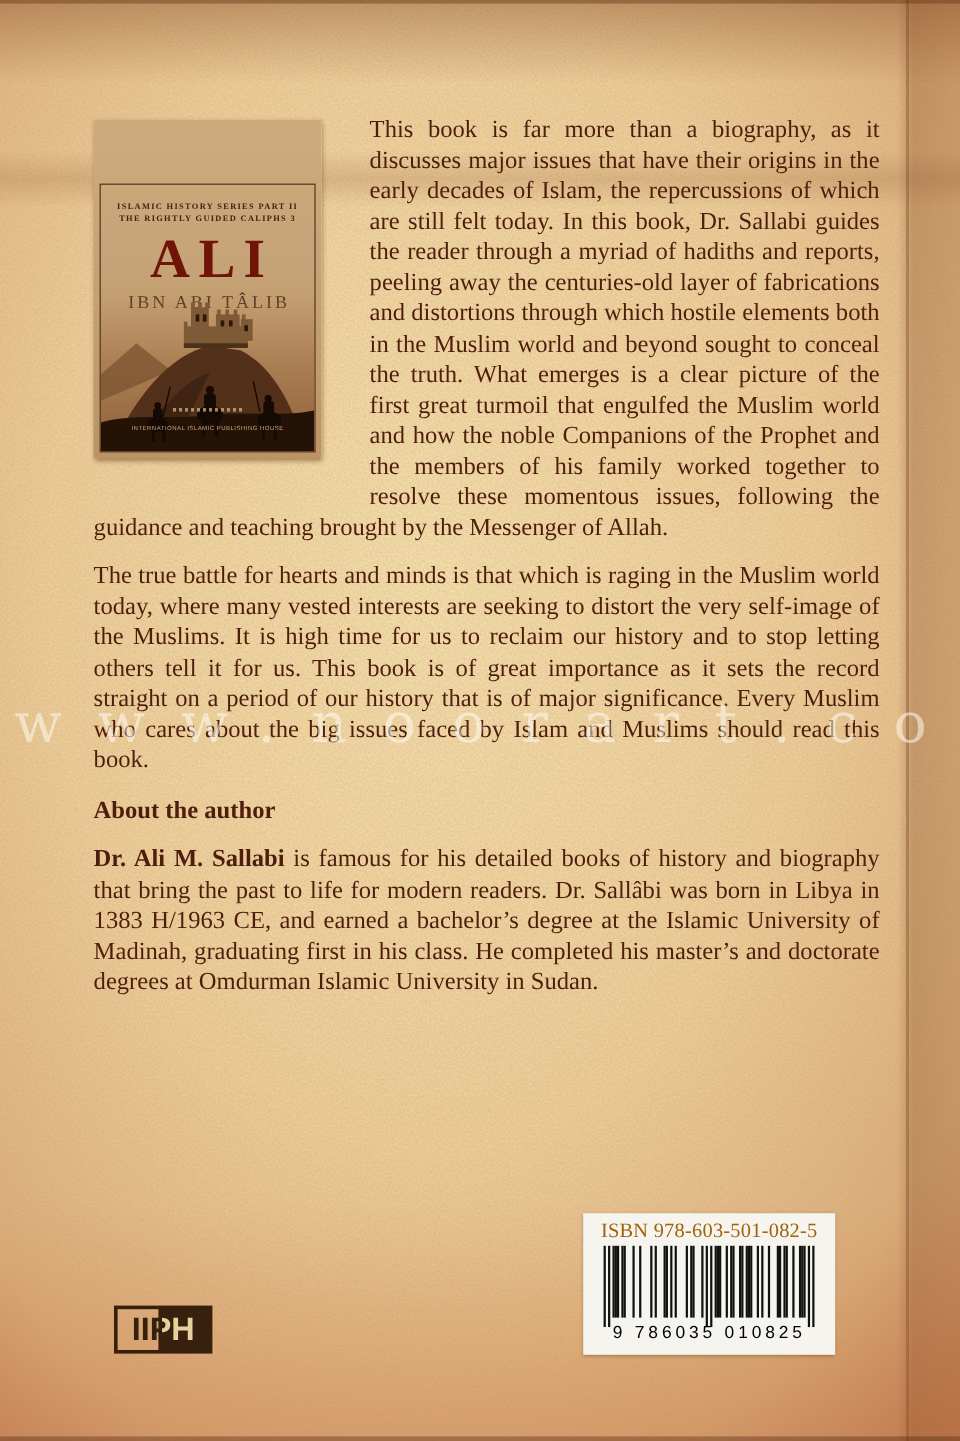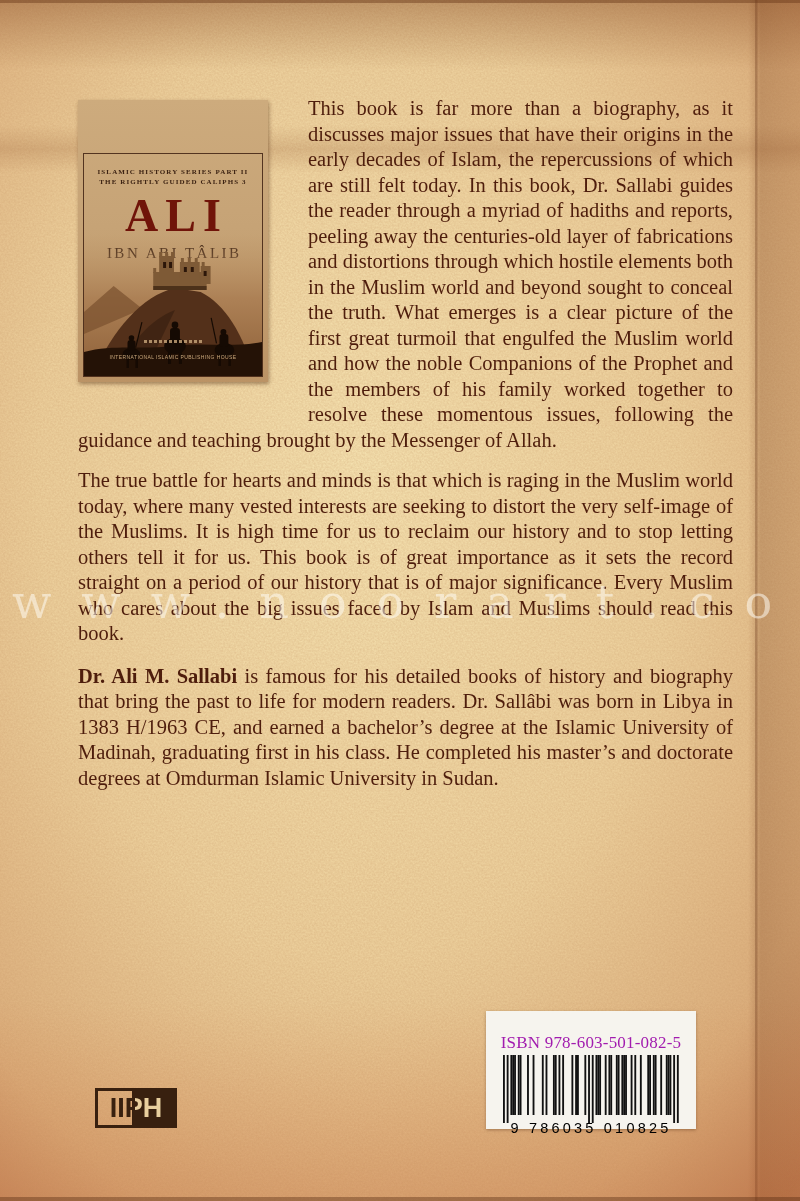--- a/index.html
+++ b/index.html
@@ -88,22 +88,22 @@
   }
   .iiph-dark{color:#38200f;clip-path:inset(0 42px 0 0);}
   .iiph-light{color:#e8cf9e;clip-path:inset(0 0 0 40px);}
   
   .barcode-label{
     position:absolute;left:486px;top:1011px;width:210px;height:118px;z-index:3;
     background:#f6f4ee;box-shadow:0 1px 3px rgba(60,30,10,.35);
     box-sizing:border-box;text-align:center;
   }
   .isbn-line{
-    margin-top:22px;font-family:"Liberation Serif",serif;
-    font-size:17px;color:#a21caf;letter-spacing:.2px;white-space:nowrap;
+    margin-top:5px;font-family:"Liberation Serif",serif;
+    font-size:17px;color:#a16207;letter-spacing:.2px;white-space:nowrap;
   }
   .bars{display:block;margin:2px auto 0 auto;}
   .barcode-digits{
     margin-top:-3px;
     font-family:"Liberation Sans",sans-serif;font-size:14.5px;color:#000000;
     letter-spacing:3.2px;white-space:nowrap;
   }
 </style>
 </head>
 <body>
@@ -227,20 +227,21 @@
           <div class="cover-pub-squiggle"></div>
           <span>INTERNATIONAL ISLAMIC PUBLISHING HOUSE</span>
         </div>
       </div>
     </div>
   </div>
 
   <p>This book is far more than a biography, as it discusses major issues that have their origins in the early decades of Islam, the repercussions of which are still felt today. In this book, Dr. Sallabi guides the reader through a myriad of hadiths and reports, peeling away the centuries-old layer of fabrications and distortions through which hostile elements both in the Muslim world and beyond sought to conceal the truth. What emerges is a clear picture of the first great turmoil that engulfed the Muslim world and how the noble Companions of the Prophet and the members of his family worked together to resolve these momentous issues, following the guidance and teaching brought by the Messenger of Allah.</p>
   <p style="margin-bottom:17px">The true battle for hearts and minds is that which is raging in the Muslim world today, where many vested interests are seeking to distort the very self-image of the Muslims. It is high time for us to reclaim our history and to stop letting others tell it for us. This book is of great importance as it sets the record straight on a period of our history that is of major significance. Every Muslim who cares about the big issues faced by Islam and Muslims should read this book.</p>
 
+  <p class="about-heading">About the author</p>
   <p><span class="about-lead">Dr. Ali M. Sallabi</span><span> is famous for his detailed books of history and biography that bring the past to life for modern readers. Dr. Sallâbi was born in Libya in 1383 H/1963 CE, and earned a bachelor’s degree at the Islamic University of Madinah, graduating first in his class. He completed his master’s and doctorate degrees at Omdurman Islamic University in Sudan.</span></p>
 </div>
 
 <div class="watermark">www.noorart.com</div>
 
 <div class="iiph">
   <div class="iiph-left"></div>
   <div class="iiph-right"></div>
   <div class="iiph-text iiph-dark">IIPH</div>
   <div class="iiph-text iiph-light">IIPH</div>

